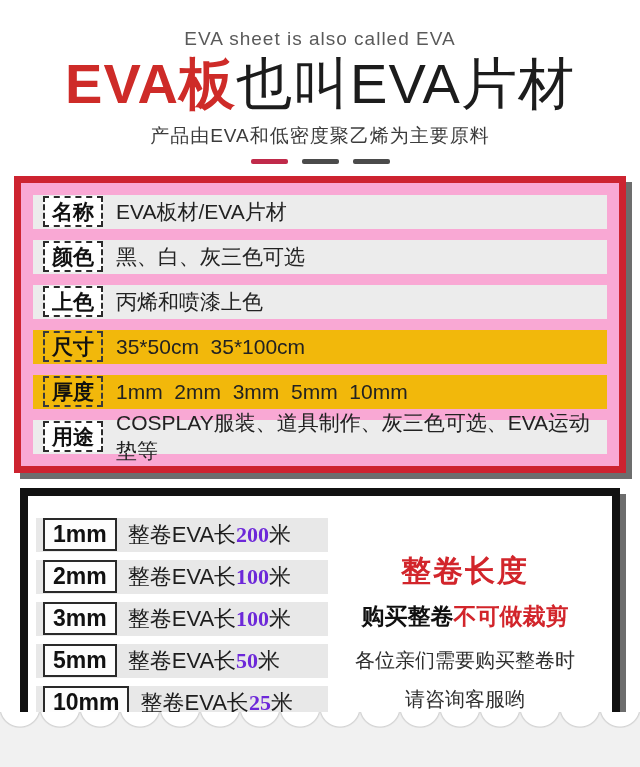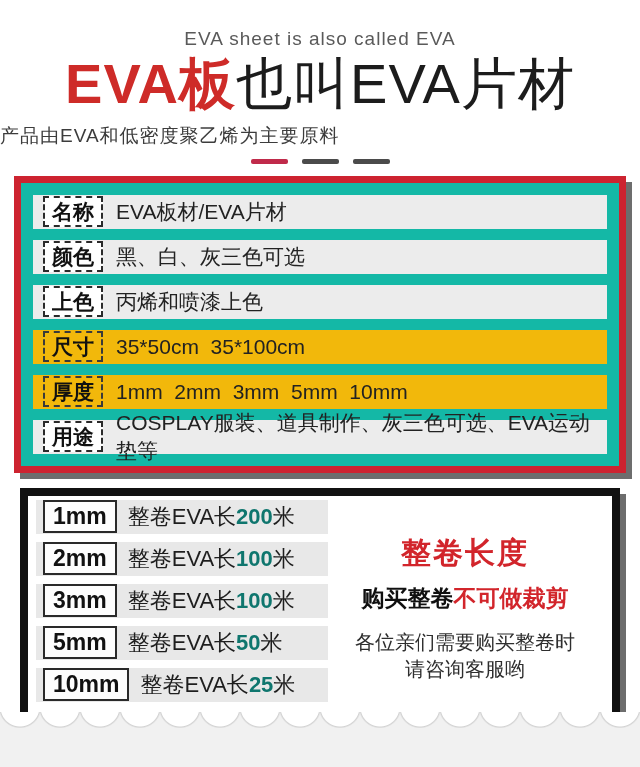--- a/index.html
+++ b/index.html
@@ -15,31 +15,31 @@
     padding-top:28px; text-align:center;
     font-size:19px; color:#5a5a5a; letter-spacing:1px;
   }
   .main-title {
     margin-top:5px; text-align:center; font-size:56px; line-height:1.05;
     letter-spacing:1px; white-space:nowrap;
   }
   .main-title .t-red { color:#ce2b28; font-weight:bold; }
   .main-title .t-black { color:#1c1c1c; font-weight:400; }
   .subtitle {
-    margin-top:9px; font-size:19px; color:#3c3c3c;
+    margin-top:9px; text-align:center; font-size:19px; color:#3c3c3c;
     letter-spacing:1px;
   }
   .dashes { margin-top:10px; display:flex; justify-content:center; gap:14px; }
   .dash { width:37px; height:5px; background:#4b4b4b; border-radius:2px; }
   .dash.red { background:#c02a4a; }
 
   
   .spec-box {
     width:612px; margin:12px auto 0;
-    border:7px solid #cd2330; background:#14b8a6;
+    border:7px solid #cd2330; background:#f9a8d4;
     box-shadow:6px 6px 0 #6d6d6d;
     padding:12px;
   }
   .spec-row {
     display:flex; align-items:center; height:34px; margin-bottom:11px;
     background:#ececec; padding-left:10px;
   }
   .spec-row:last-child { margin-bottom:0; }
   .spec-row.highlight { background:#f2b80b; }
   .spec-label {
@@ -51,45 +51,45 @@
   .spec-row.highlight .spec-label { background:transparent; border-color:#3a3a3a; }
   .spec-value {
     font-size:21px; color:#222; white-space:pre-wrap; letter-spacing:0;
   }
 
   
   .roll-box {
     width:600px; margin:15px auto 0;
     border:8px solid #111111; background:#ffffff;
     box-shadow:6px 6px 0 #6d6d6d;
-    padding:4px 10px 13px 8px;
+    padding:22px 10px 13px 8px;
     display:flex;
   }
   .roll-left { flex:0 0 292px; display:flex; flex-direction:column; gap:8px; }
   .roll-row {
     display:flex; align-items:center; height:34px;
     background:#e8e8e8; padding-left:7px;
   }
   .thickness-badge {
     flex:0 0 auto; min-width:64px; text-align:center;
     background:#fdfdfd; border:2px solid #2a2a2a;
     font-size:23px; font-weight:bold; color:#111;
     padding:0 8px; margin-right:11px; line-height:1.25;
   }
   .roll-text { font-size:22px; color:#1e1e1e; white-space:nowrap; }
-  .roll-text .num { color:#0f766e; font-weight:bold; }
+  .roll-text .num { color:#6d28d9; font-weight:bold;font-family:Liberation Serif, serif; }
 
   .roll-right { flex:1 1 auto; text-align:center; padding-top:24px; }
   .note-line1 { font-size:22px; font-weight:bold; color:#101010; }
   .note-line2 { margin-top:9px; font-size:30px; font-weight:bold; color:#d2252b; letter-spacing:2px; }
   .note-line3 { margin-top:9px; font-size:23px; font-weight:bold; }
   .note-line3 .n-black { color:#101010; }
   .note-line3 .n-red { color:#d2252b; }
   .note-line4 { margin-top:15px; font-size:20px; color:#2e2e2e; }
-  .note-line5 { margin-top:0; font-size:20px; color:#2e2e2e; }
+  .note-line5 { margin-top:12px; font-size:20px; color:#2e2e2e; }
 
   
   .bottom-band {
     position:absolute; left:0; right:0; bottom:0; height:55px;
     background:#f1f1f1;
   }
   .bottom-band .scallops {
     position:absolute; top:0; left:0; right:0; height:34px;
     background-image:radial-gradient(circle 21px at 20px -5px,
       #ffffff 0 19px, #d3d3d3 20px, rgba(0,0,0,0) 21.5px);

